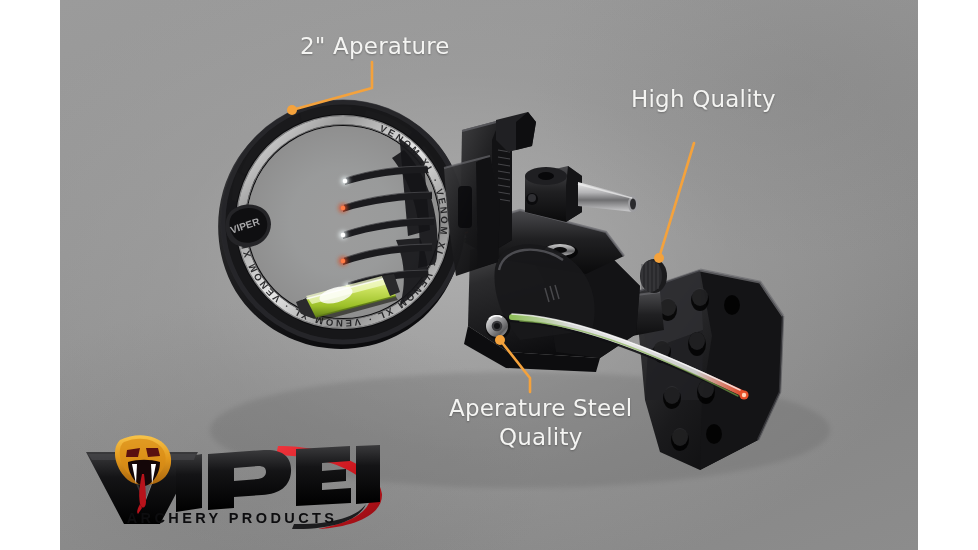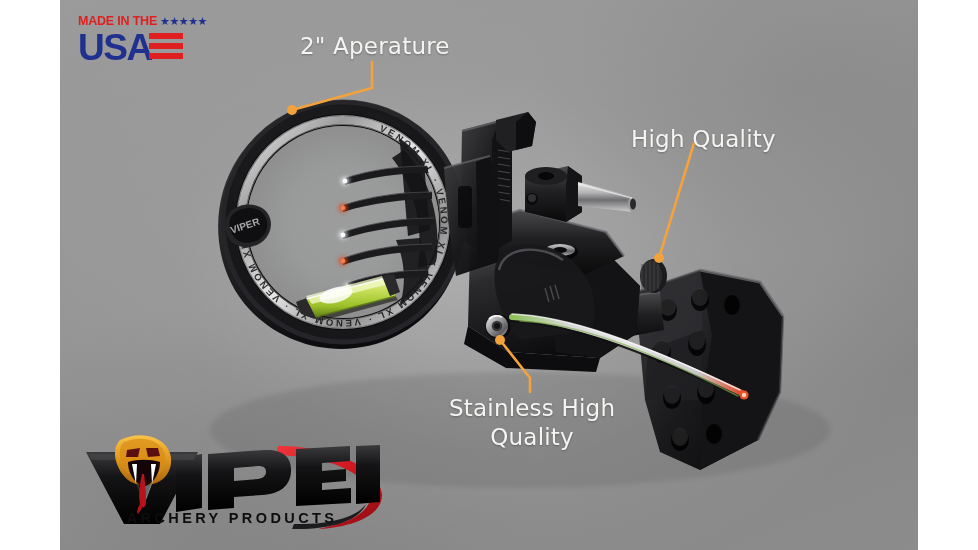--- a/index.html
+++ b/index.html
@@ -112,21 +112,20 @@
     top: 32px;
     font-size: 23px;
     line-height: 28px;
   }
   #label-fiber {
     left: 631px;
     top: 85px;
     font-size: 23px;
     line-height: 29px;
     text-align: left;
-    margin-top: 40px;
   }
   #label-hardware {
     left: 449px;
     top: 394px;
     font-size: 23px;
     line-height: 29px;
     text-align: center;
   }
   #label-hardware .l2 { display: block; }
 
@@ -484,45 +483,31 @@
 
       <path d="M500,340 L530,378 L530,392"></path>
     </g>
     <g fill="#f4a23c">
       <circle cx="292" cy="110" r="5"></circle>
       <circle cx="659" cy="258" r="5"></circle>
       <circle cx="500" cy="340" r="5"></circle>
     </g>
   </svg>
 
-  <div id="usa-badge">
-    <div class="made-line">
-      <span class="made-text">MADE IN THE</span>
-      <span class="stars">★★★★★</span>
-    </div>
-    <div class="usa-row">
-      <span class="usa-text">USA</span>
-      <span class="flag-bars">
-          <i></i>
-          <i></i>
-          <i></i>
-        </span>
-    </div>
-  </div>
 
   <div class="callout-label" id="label-aperture">
     <span>2" Aperature</span>
   </div>
 
   <div class="callout-label" id="label-fiber">
     <span>High Quality</span><br>
   </div>
 
   <div class="callout-label" id="label-hardware">
-    <span>Stainless High</span>
+    <span>Aperature Steel</span>
     <span class="l2">Quality</span>
   </div>
 
   <svg id="viper-logo" viewBox="0 0 310 102">
     <defs>
       <linearGradient id="vBlk" x1="0" y1="0" x2="0" y2="1">
         <stop offset="0" stop-color="#3a3a3c"></stop>
         <stop offset="0.35" stop-color="#141416"></stop>
         <stop offset="1" stop-color="#000000"></stop>
       </linearGradient>

